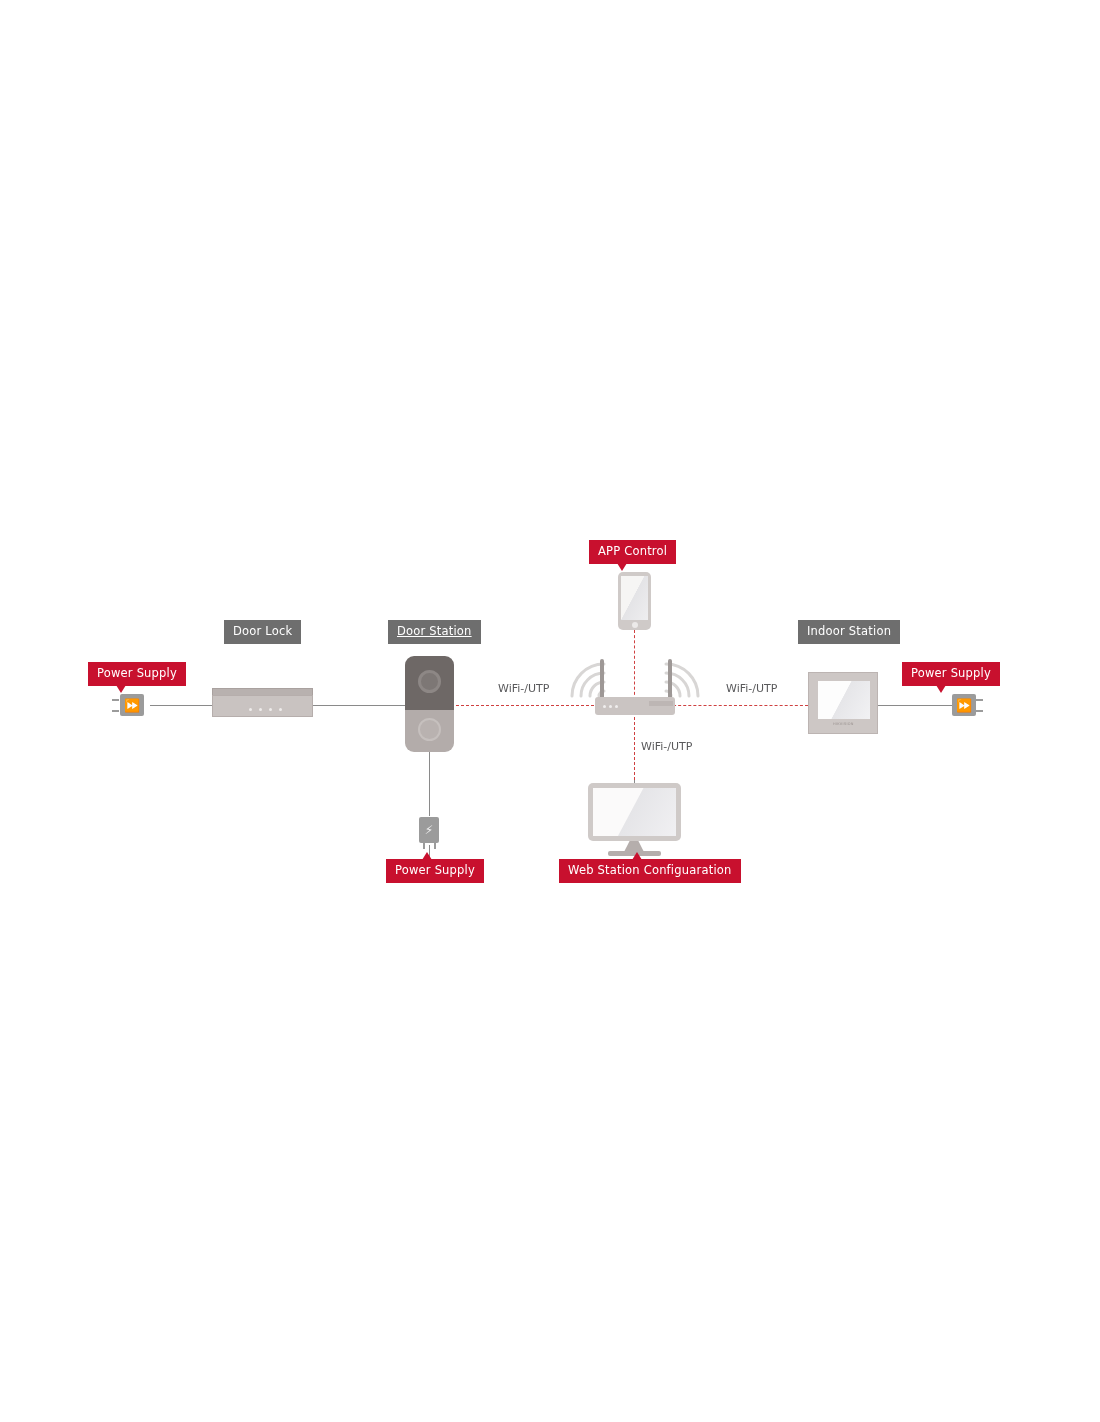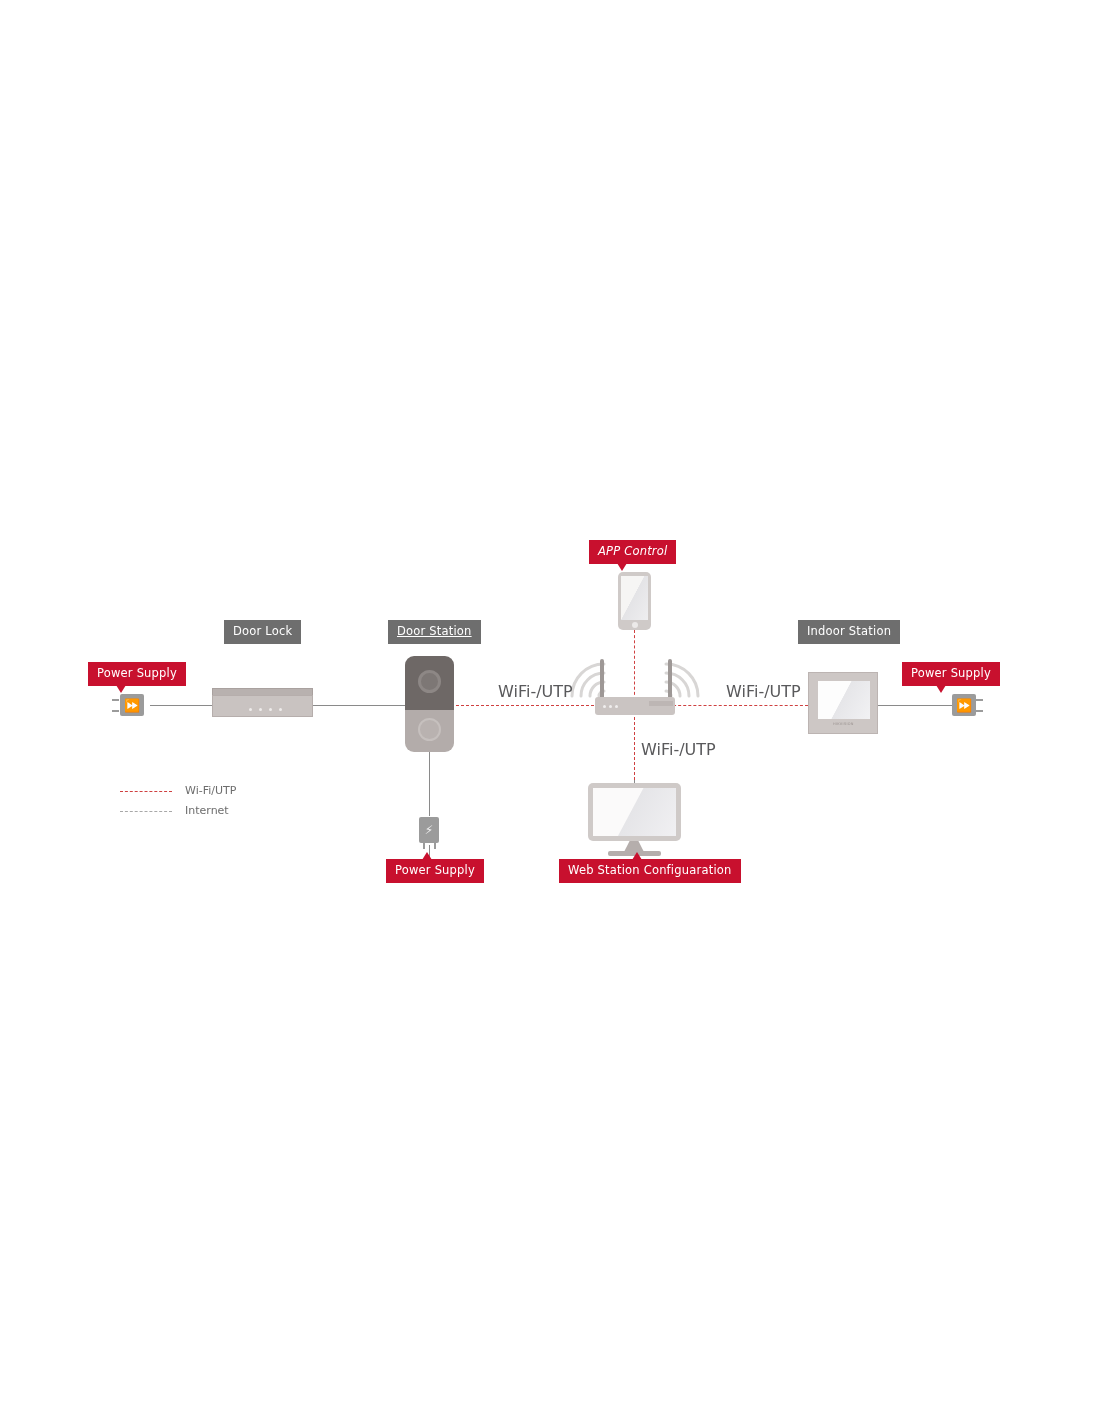--- a/index.html
+++ b/index.html
@@ -75,21 +75,21 @@
     border-top: 1.4px dashed #cf4040;
   }
   .dashline-v {
     position: absolute;
     width: 0;
     border-left: 1.4px dashed #cf4040;
   }
 
   .netlabel {
     position: absolute;
-    font-size: 16px;
+    font-size: 11px;
     color: #59595b;
     white-space: nowrap;
   }
 
   
   #legend { position: absolute; }
   .legend-row {
     position: relative;
     height: 20px;
   }
@@ -329,21 +329,21 @@
     <span style="position:absolute;left:50%;top:50%;transform:translate(-50%,-50%);color:#f2f2f2;font-size:12px;line-height:1;">⚡</span>
   </div>
   <div class="vprong" style="left:423px; top:843px;"></div>
   <div class="vprong" style="left:434px; top:843px;"></div>
 
   <div class="lbl red" style="left:386px; top:859px;">
     <span>Power Supply</span>
     <span class="tail up"></span>
   </div>
 
-  <div class="lbl red" style="left:589px; top:540px;font-style:italic;">
+  <div class="lbl red" style="left:589px; top:540px;">
     <span>APP Control</span>
     <span class="tail down" style="left:28px;"></span>
   </div>
 
   <div id="phone-body" style="left:618px; top:572px; width:33px; height:58px;">
     <div id="phone-screen" style="left:3px; top:4px; width:27px; height:44px;">
       <div class="gloss" style="left:0; top:0; width:27px; height:44px;"></div>
     </div>
     <div id="phone-home" style="left:13.5px; top:50px;"></div>
   </div>
@@ -408,24 +408,14 @@
     <span>Power Supply</span>
     <span class="tail down" style="left:34px;"></span>
   </div>
 
   <div class="adapter" style="left:952px; top:694px;">
     <span class="bolt">⏩</span>
   </div>
   <div class="prong" style="left:976px; top:699px;"></div>
   <div class="prong" style="left:976px; top:710px;"></div>
 
-  <div id="legend" style="left:120px; top:782px; width:180px;">
-    <div class="legend-row">
-      <span class="legend-swatch wifi"></span>
-      <span class="legend-text">Wi-Fi/UTP</span>
-    </div>
-    <div class="legend-row">
-      <span class="legend-swatch inet"></span>
-      <span class="legend-text">Internet</span>
-    </div>
-  </div>
 
 </div>
 
 </body></html>

